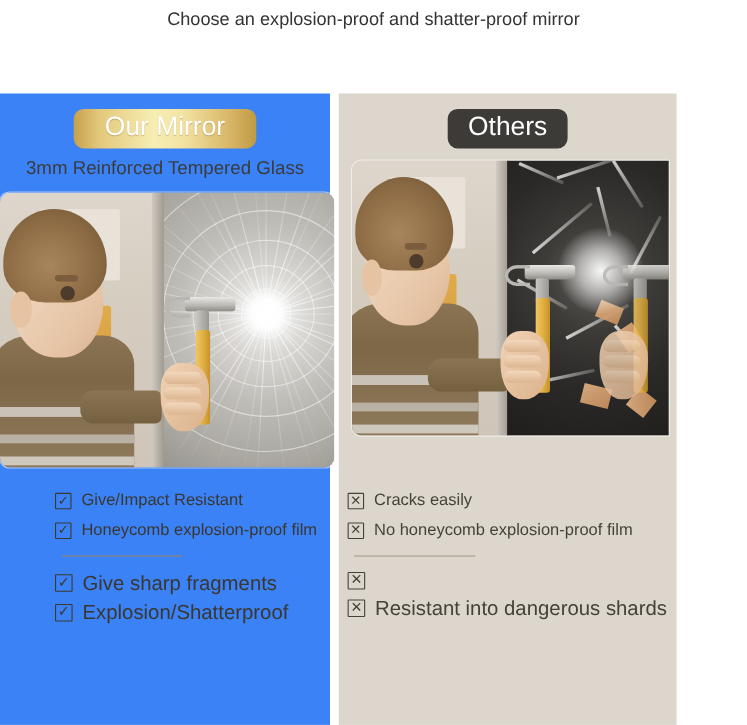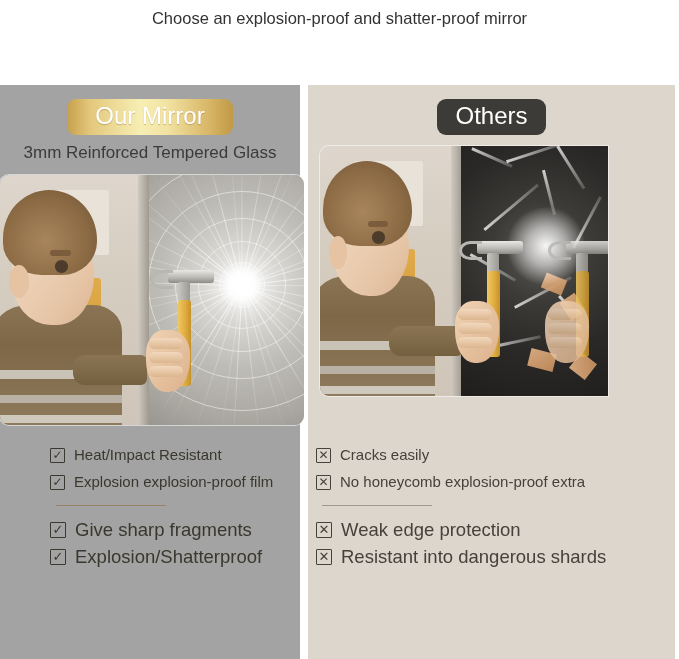--- a/index.html
+++ b/index.html
@@ -56,29 +56,29 @@
     display: flex;
     flex-direction: row;
   }
   .panel {
     position: relative;
     height: 574px;
     box-sizing: border-box;
   }
   .panel-left {
     width: 300px;
-    background: #a3a3a3;
+    background: #3b82f6;
   }
   .panel-gap {
     width: 8px;
     height: 574px;
     background: #ffffff;
   }
   .panel-right {
-    width: 367px;
+    width: 307px;
     background: #dcd6cd;
   }
 
   
   .badge-row {
     text-align: center;
     padding-top: 14px;
   }
   .badge {
     display: inline-block;
@@ -529,27 +529,27 @@
             <div class="hammer-handle" style="left:20px; top:30px;"></div>
           </div>
         </div>
       </div>
 
       <div class="features features-left">
         <div class="feat feat-sm">
           <span class="box">
               <span class="glyph">✓</span>
             </span>
-          <span class="feat-label">Heat/Impact Resistant</span>
+          <span class="feat-label">Give/Impact Resistant</span>
         </div>
         <div class="feat feat-sm">
           <span class="box">
               <span class="glyph">✓</span>
             </span>
-          <span class="feat-label">Explosion explosion-proof film</span>
+          <span class="feat-label">Honeycomb explosion-proof film</span>
         </div>
 
         <div class="feat-divider"></div>
 
         <div class="feat feat-lg">
           <span class="box">
               <span class="glyph">✓</span>
             </span>
           <span class="feat-label">Give sharp fragments</span>
         </div>
@@ -638,30 +638,29 @@
         <div class="feat feat-sm">
           <span class="box">
               <span class="glyph">✕</span>
             </span>
           <span class="feat-label">Cracks easily</span>
         </div>
         <div class="feat feat-sm">
           <span class="box">
               <span class="glyph">✕</span>
             </span>
-          <span class="feat-label">No honeycomb explosion-proof extra</span>
+          <span class="feat-label">No honeycomb explosion-proof film</span>
         </div>
 
         <div class="feat-divider"></div>
 
         <div class="feat feat-lg">
           <span class="box">
               <span class="glyph">✕</span>
             </span>
-          <span class="feat-label">Weak edge protection</span>
         </div>
         <div class="feat feat-lg">
           <span class="box">
               <span class="glyph">✕</span>
             </span>
           <span class="feat-label">Resistant into dangerous shards</span>
         </div>
       </div>
     </div>
 

